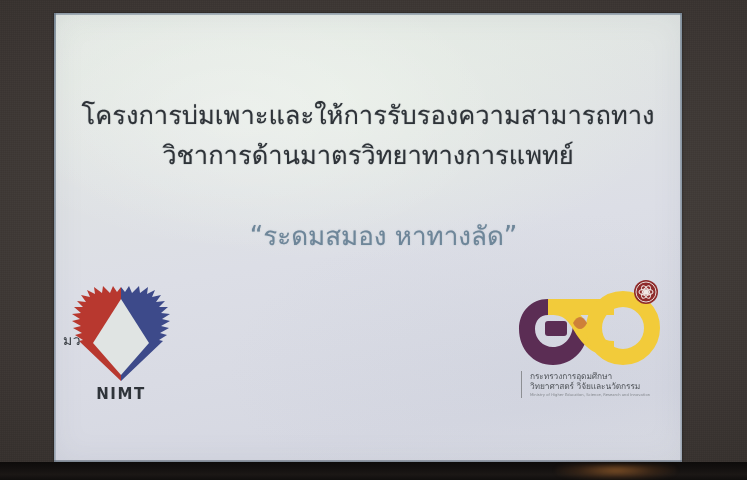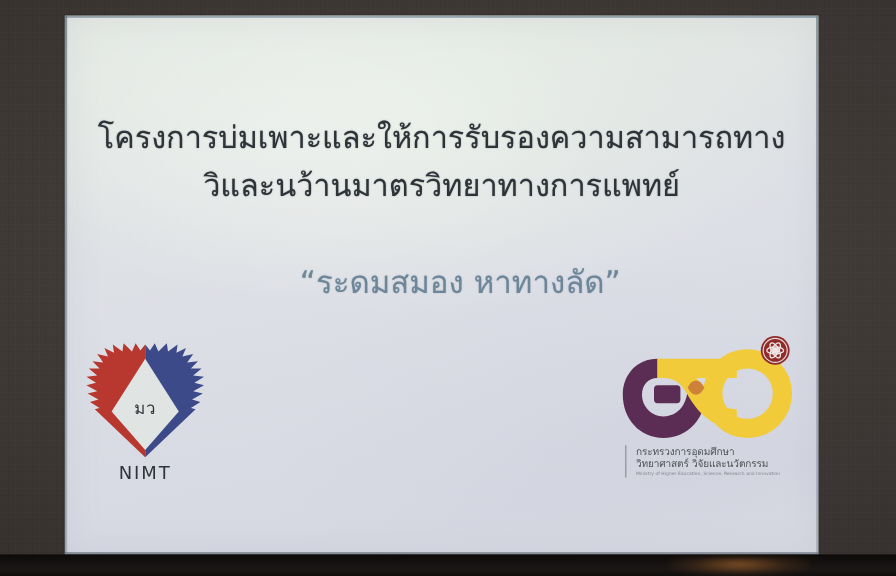--- a/index.html
+++ b/index.html
@@ -178,34 +178,34 @@
     position: absolute;
     left: 6px;
     top: 0;
     width: 104px;
     height: 98px;
   }
   #nimt-logo .mw {
     position: absolute;
     left: 0; right: 0;
     top: 44px;
-    text-align: center;
+    text-align: left;
     font-family: Liberation Sans, sans-serif;
     font-size: 14px;
     color: #30353b;
     letter-spacing: .5px;
   }
   #nimt-logo .nimt-word {
     position: absolute;
     left: 0; right: 0;
     top: 100px;
     text-align: center;
     font-family: "DejaVu Sans", sans-serif;
     font-size: 15px;
-    font-weight: 400;
+    font-weight: 700;
     letter-spacing: 1.6px;
     color: #2f343a;
   }
 
   
   #mhesi-logo {
     position: absolute;
     left: 455px;
     top: 264px;
     width: 160px;
@@ -256,21 +256,21 @@
 
     <div class="screen-edge-top"></div>
     <div class="screen-edge-left"></div>
     <div class="screen-edge-right"></div>
     <div class="screen-edge-bottom"></div>
 
     <div class="slide">
 
       <div class="title-block">
         <div class="title-line">โครงการบ่มเพาะและให้การรับรองความสามารถทาง</div>
-        <div class="title-line">วิและนว้านมาตรวิทยาทางการแพทย์</div>
+        <div class="title-line">วิชาการด้านมาตรวิทยาทางการแพทย์</div>
       </div>
 
       <div class="subtitle-block">
         <div class="subtitle">“ระดมสมอง หาทางลัด”</div>
       </div>
 
       <div id="nimt-logo">
         <div class="mark">
           <svg viewBox="0 0 104 98" width="104" height="98" aria-hidden="true">
 

